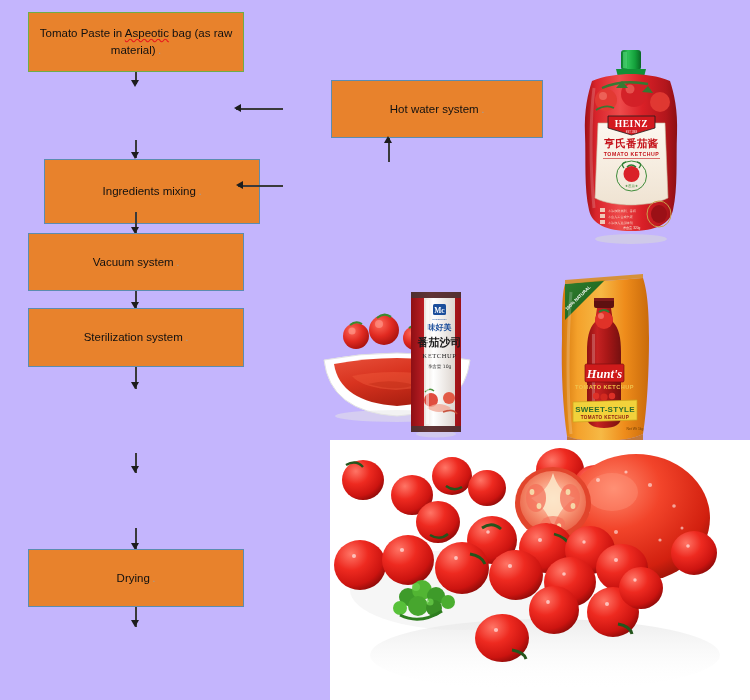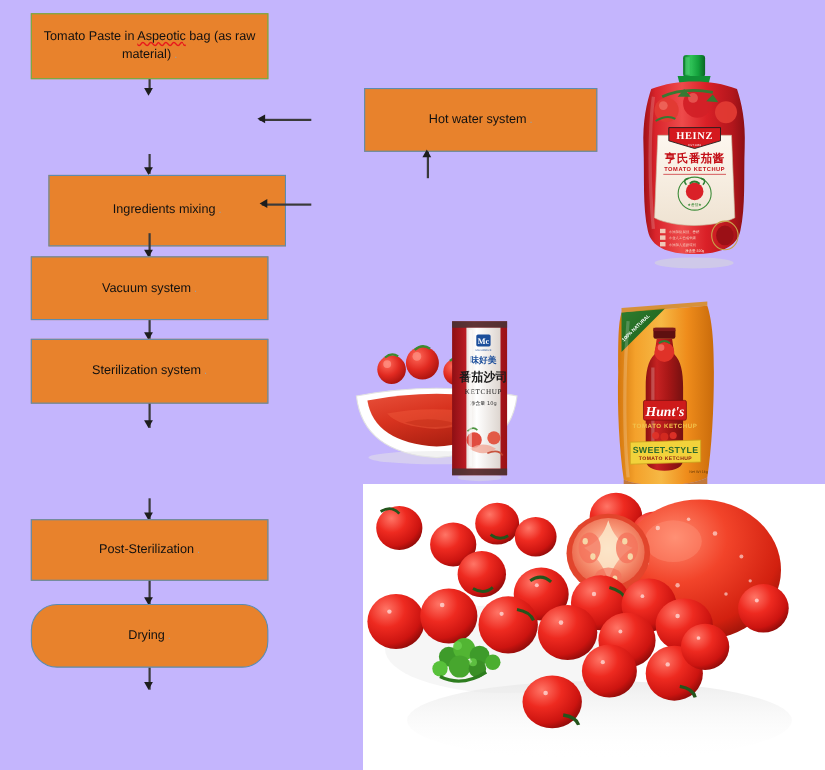--- a/index.html
+++ b/index.html
@@ -110,28 +110,25 @@
     <span class="label"><span>Sterilization system</span><span class="tail"> .</span></span>
   </div>
 
   <div class="vline" style="left:135px; top:367px; height:22px;"></div>
   <div class="arrow-down" style="left:131px; top:382px;"></div>
 
 
   <div class="vline" style="left:135px; top:453px; height:20px;"></div>
   <div class="arrow-down" style="left:131px; top:466px;"></div>
 
-  <div class="node" style="left:28px; top:472px; width:216px; height:56px;">
-    <span class="label"><span>Post-Sterilization</span><span class="tail"> .</span></span>
-  </div>
 
   <div class="vline" style="left:135px; top:528px; height:22px;"></div>
   <div class="arrow-down" style="left:131px; top:543px;"></div>
 
-  <div class="node" style="left:28px; top:549px; width:216px; height:58px;border-radius:24px;">
+  <div class="node" style="left:28px; top:549px; width:216px; height:58px;">
     <span class="label"><span>Drying</span><span class="tail"> .</span></span>
   </div>
 
   <div class="vline" style="left:135px; top:607px; height:20px;"></div>
   <div class="arrow-down" style="left:131px; top:620px;"></div>
 
 
   <div class="node" style="left:283px; top:80px; width:212px; height:58px;margin-left:48px;">
     <span class="label"><span>Hot water system</span><span class="tail"> .</span></span>
   </div>

